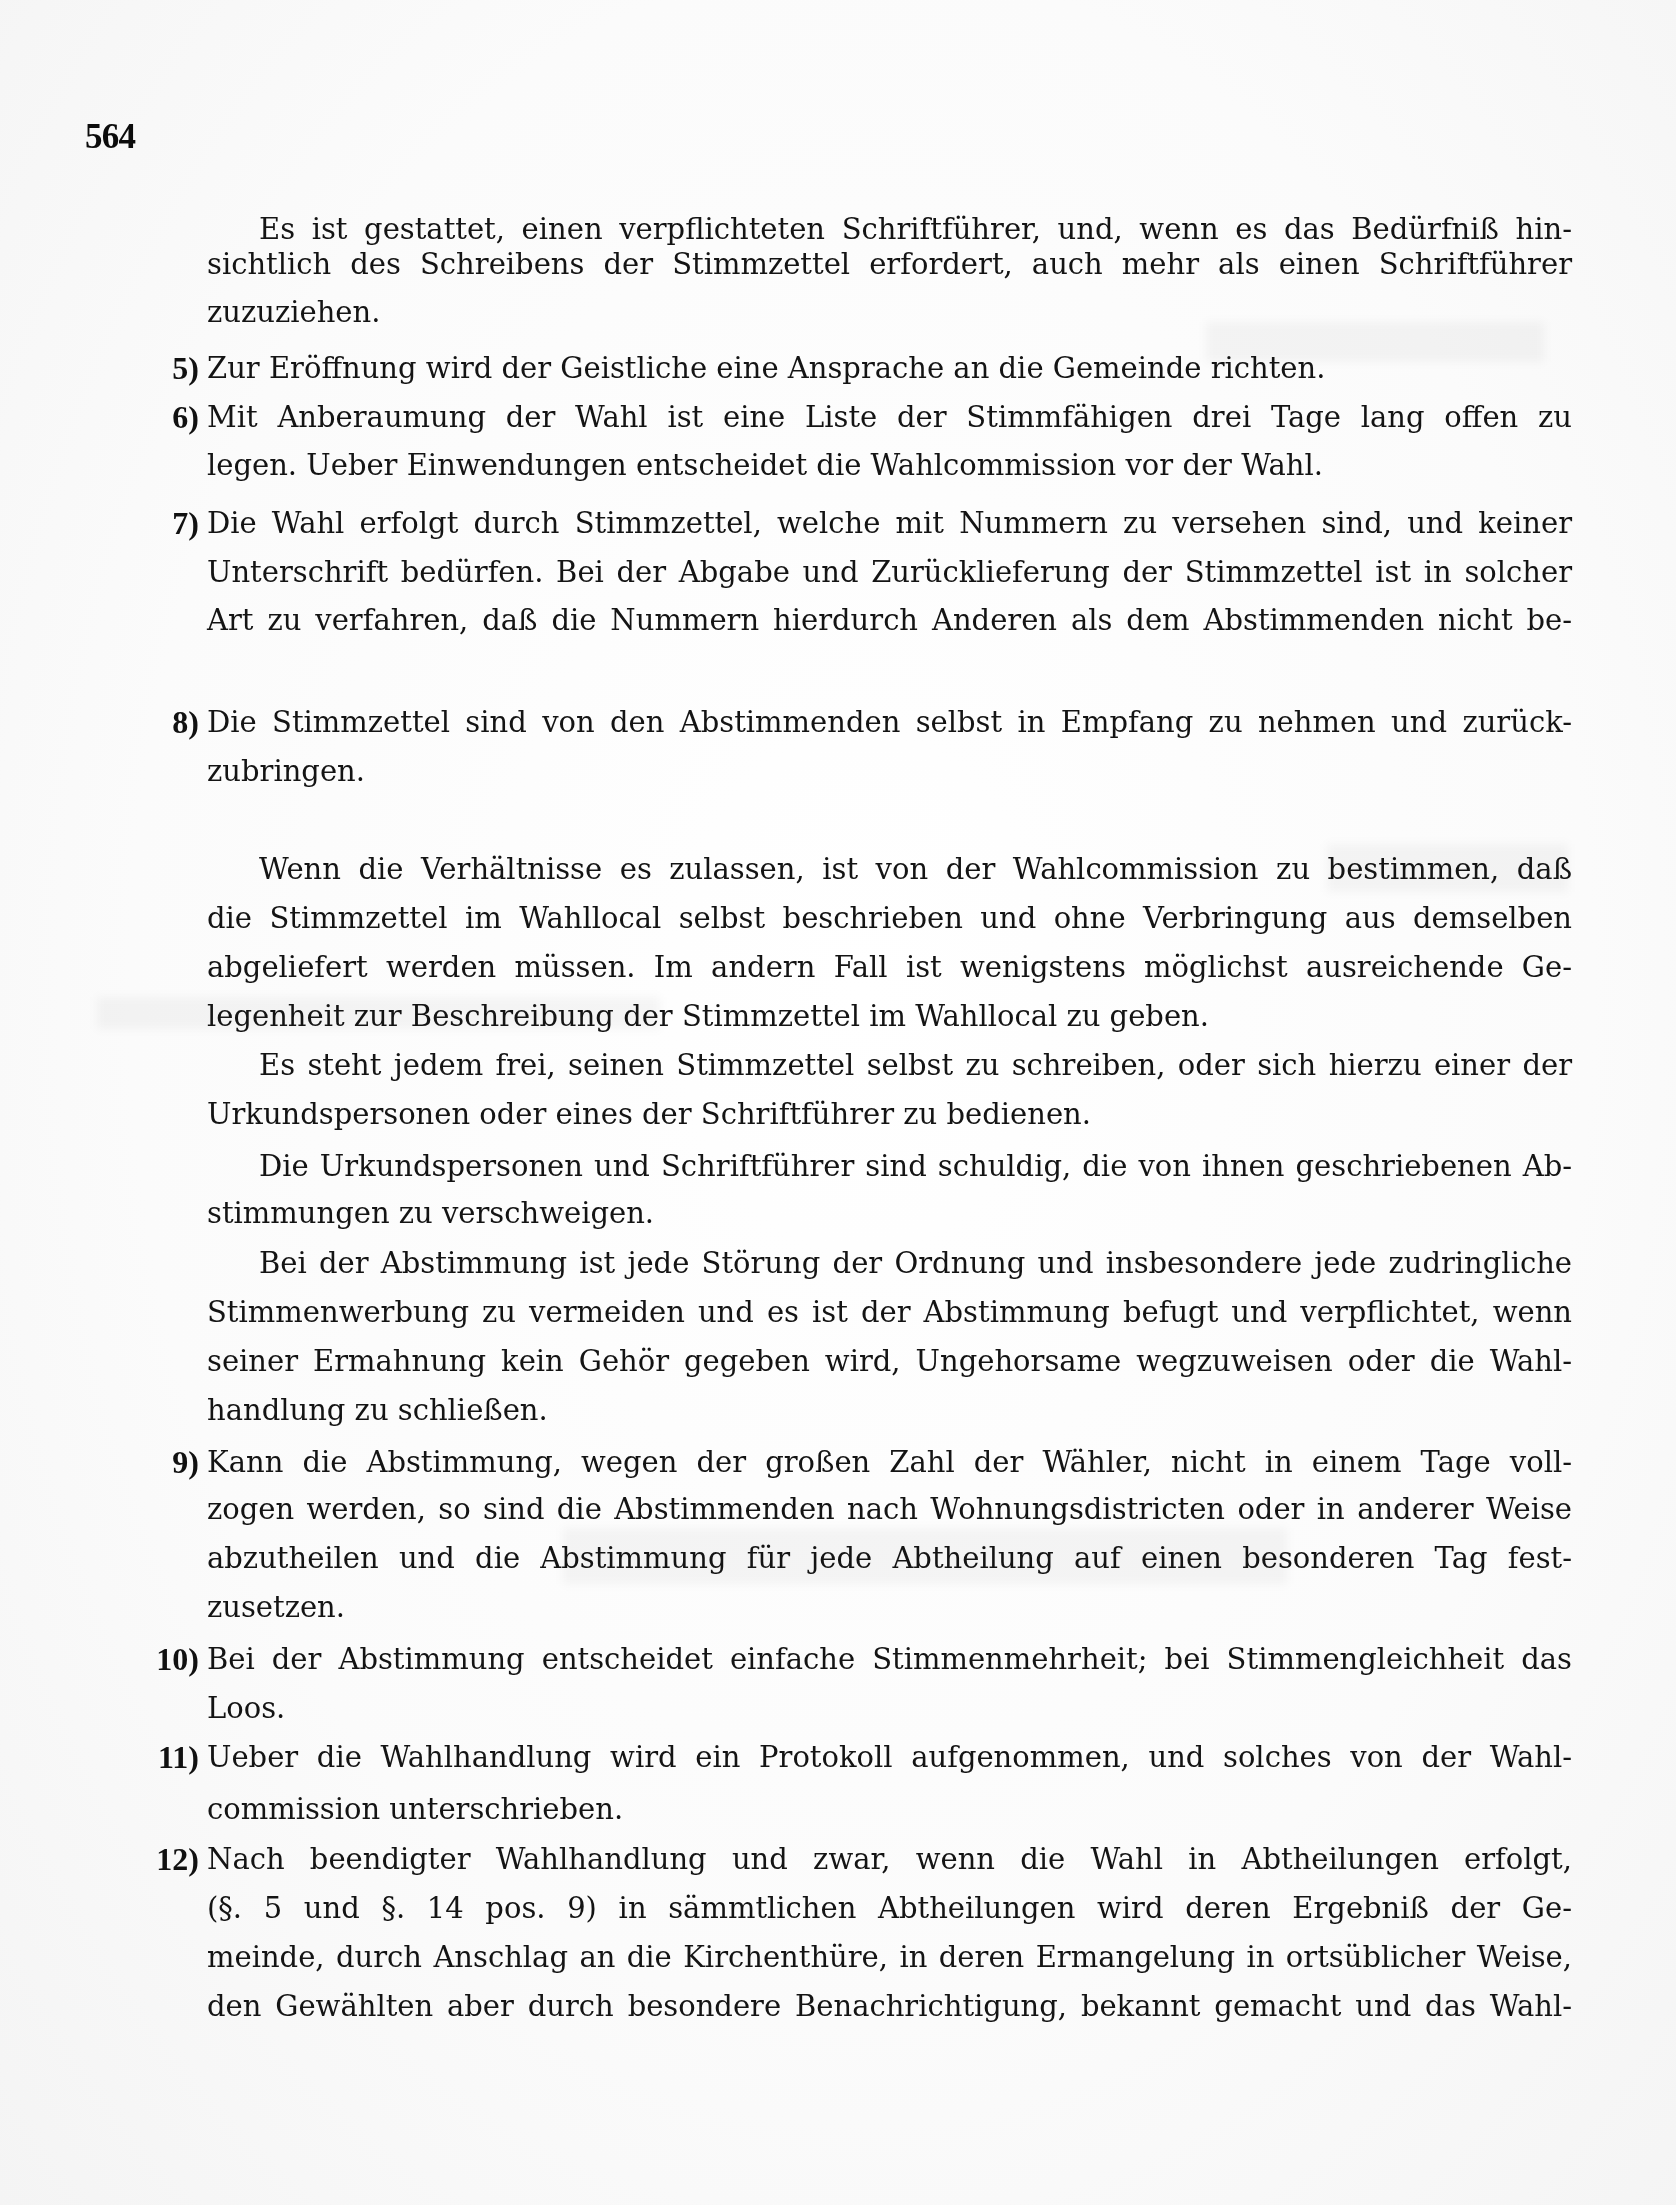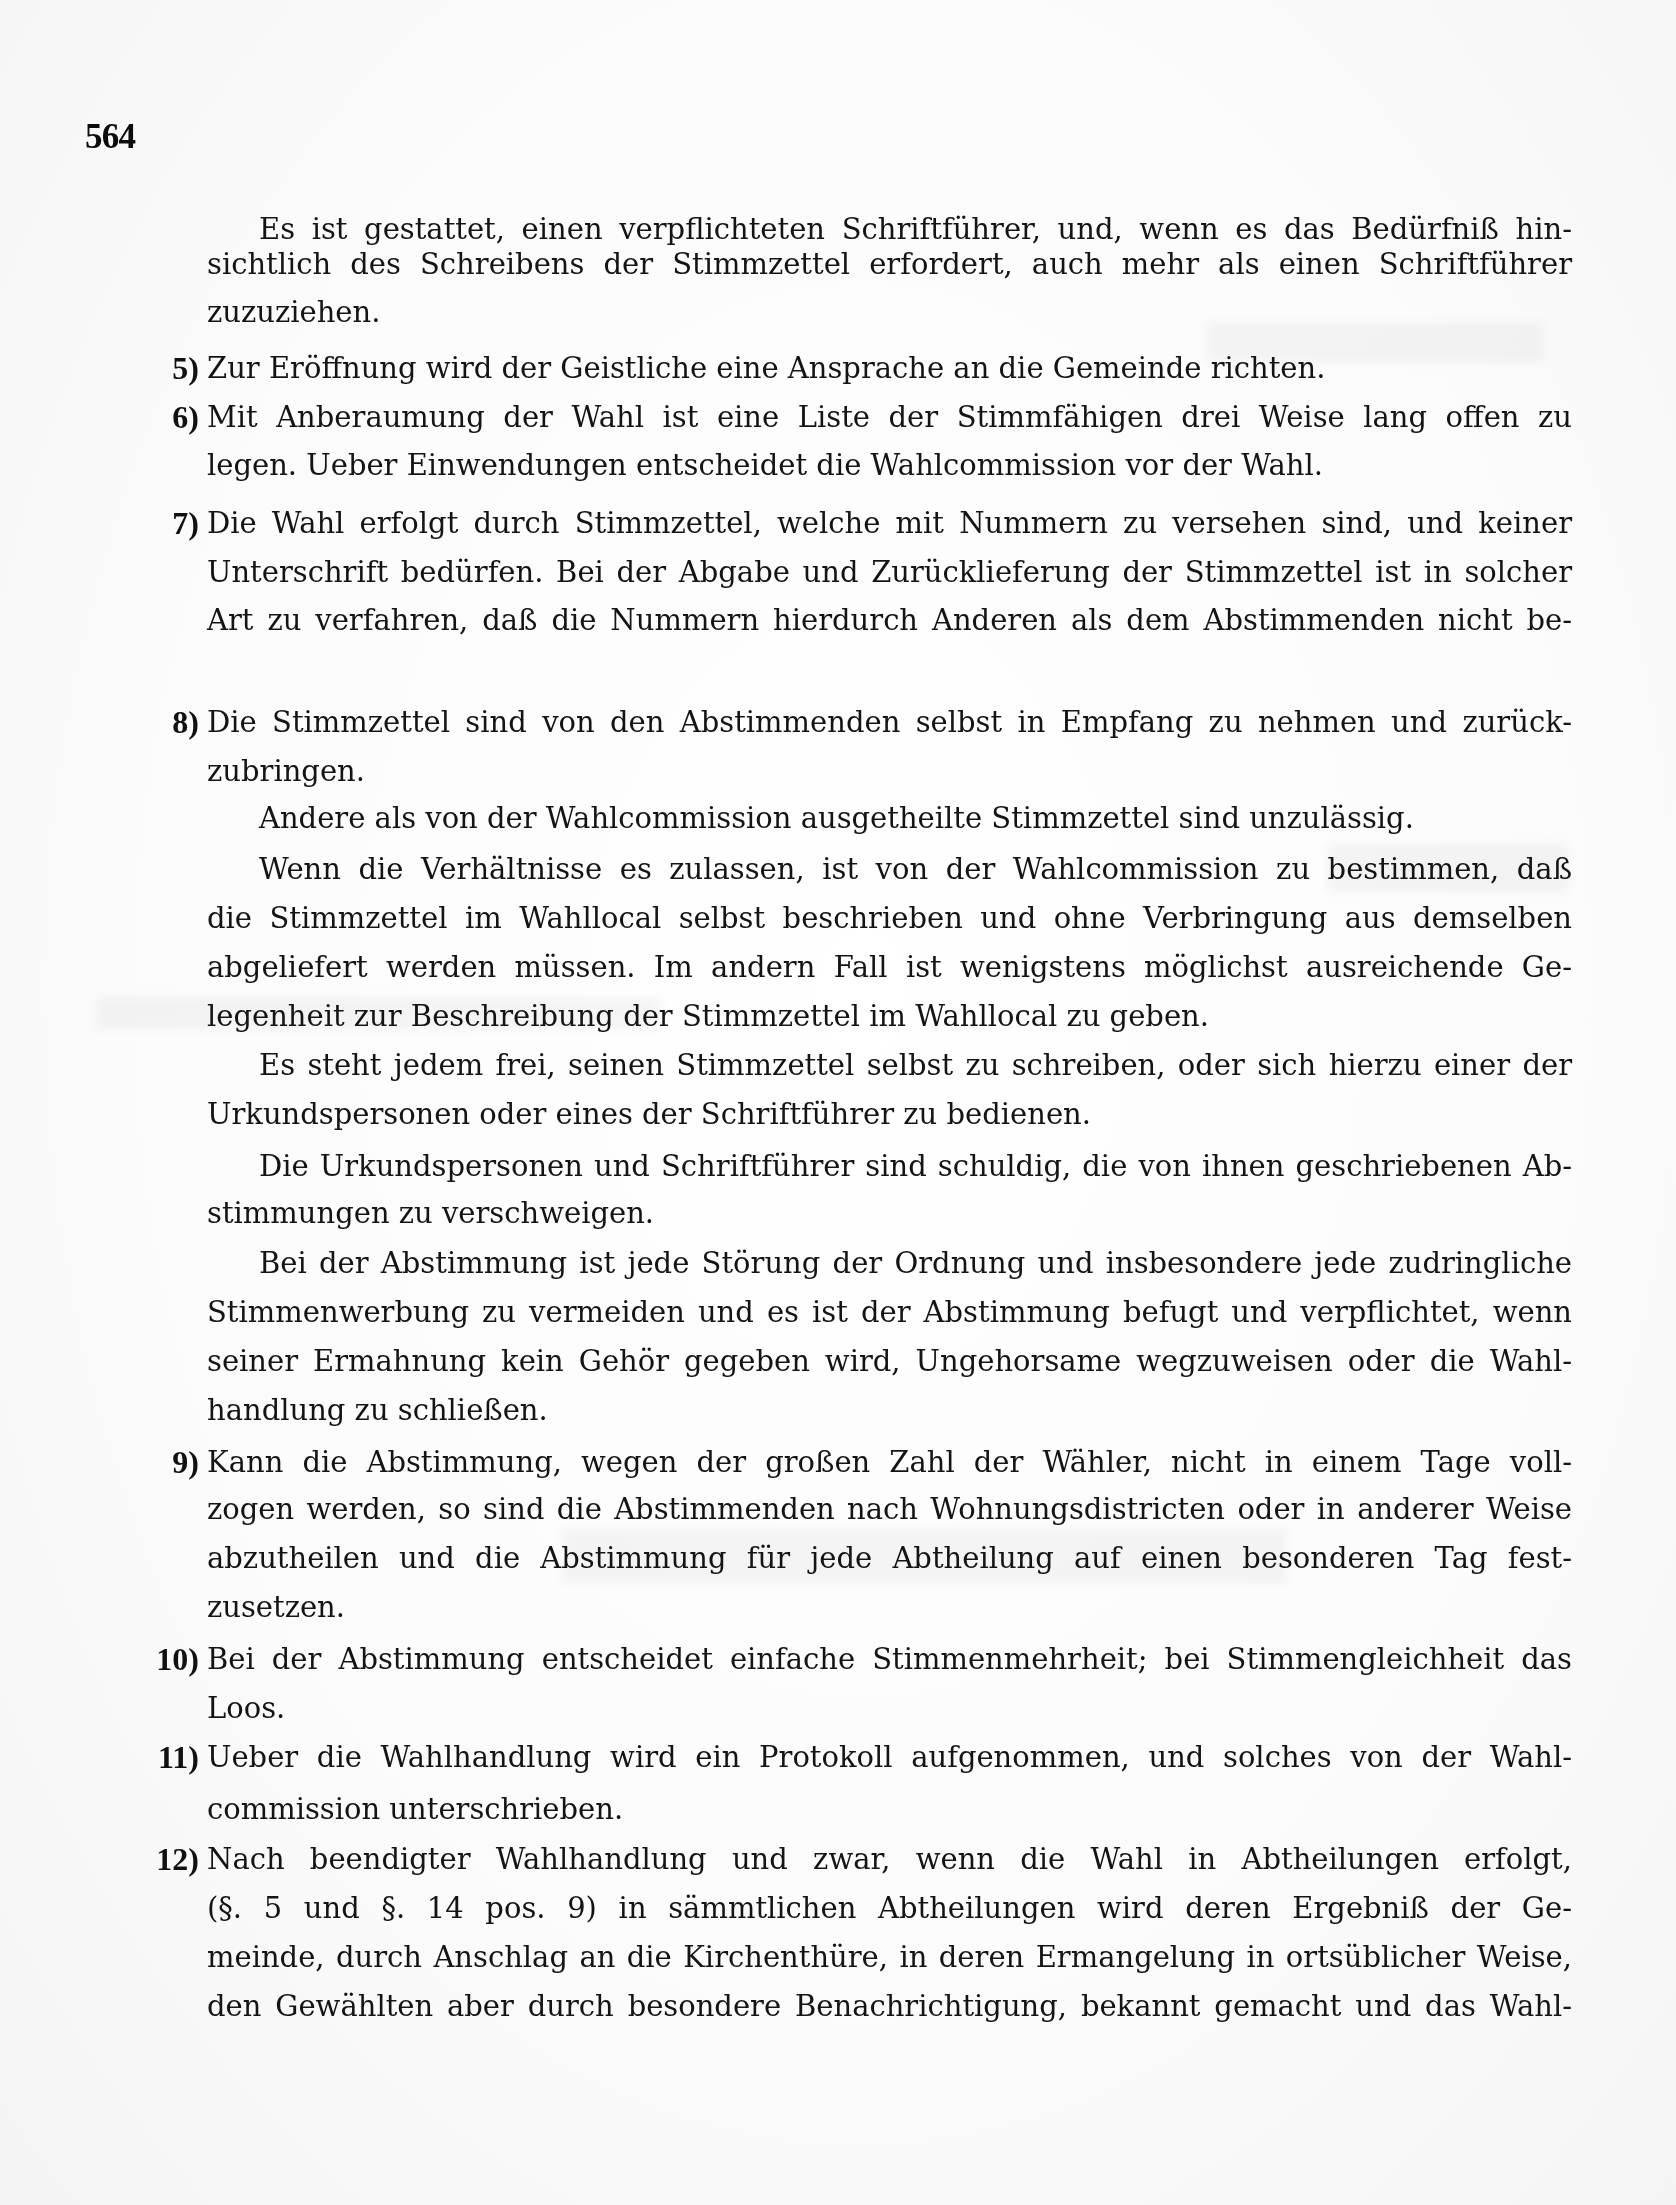--- a/index.html
+++ b/index.html
@@ -31,33 +31,32 @@
   <div class="page-number">564</div>
 
   <div class="line indent just" style="top:212px">Es ist gestattet, einen verpflichteten Schriftführer, und, wenn es das Bedürfniß hin-</div>
   <div class="line just" style="top:247px">sichtlich des Schreibens der Stimmzettel erfordert, auch mehr als einen Schriftführer</div>
   <div class="line last" style="top:295px">zuzuziehen.</div>
 
   <div class="num" style="left:127px;top:351px">5)</div>
   <div class="line last" style="top:351px">Zur Eröffnung wird der Geistliche eine Ansprache an die Gemeinde richten.</div>
 
   <div class="num" style="left:127px;top:400px">6)</div>
-  <div class="line just" style="top:400px">Mit Anberaumung der Wahl ist eine Liste der Stimmfähigen drei Weise lang offen zu</div>
+  <div class="line just" style="top:400px">Mit Anberaumung der Wahl ist eine Liste der Stimmfähigen drei Tage lang offen zu</div>
   <div class="line last" style="top:448px">legen.  Ueber Einwendungen entscheidet die Wahlcommission vor der Wahl.</div>
 
   <div class="num" style="left:127px;top:506px">7)</div>
   <div class="line just" style="top:506px">Die Wahl erfolgt durch Stimmzettel, welche mit Nummern zu versehen sind, und keiner</div>
   <div class="line just" style="top:555px">Unterschrift bedürfen.  Bei der Abgabe und Zurücklieferung der Stimmzettel ist in solcher</div>
   <div class="line just" style="top:603px">Art zu verfahren, daß die Nummern hierdurch Anderen als dem Abstimmenden nicht be-</div>
 
   <div class="num" style="left:127px;top:705px">8)</div>
   <div class="line just" style="top:705px">Die Stimmzettel sind von den Abstimmenden selbst in Empfang zu nehmen und zurück-</div>
   <div class="line last" style="top:754px">zubringen.</div>
 
-  <div class="line indent last" style="top:801px">Andere als von der Wahlcommission ausgetheilte Stimmzettel sind unzulässig.</div>
 
   <div class="line indent just" style="top:852px">Wenn die Verhältnisse es zulassen, ist von der Wahlcommission zu bestimmen, daß</div>
   <div class="line just" style="top:901px">die Stimmzettel im Wahllocal selbst beschrieben und ohne Verbringung aus demselben</div>
   <div class="line just" style="top:950px">abgeliefert werden müssen.  Im andern Fall ist wenigstens möglichst ausreichende Ge-</div>
   <div class="line last" style="top:999px">legenheit zur Beschreibung der Stimmzettel im Wahllocal zu geben.</div>
 
   <div class="line indent just" style="top:1048px">Es steht jedem frei, seinen Stimmzettel selbst zu schreiben, oder sich hierzu einer der</div>
   <div class="line last" style="top:1097px">Urkundspersonen oder eines der Schriftführer zu bedienen.</div>
 
   <div class="line indent just" style="top:1149px">Die Urkundspersonen und Schriftführer sind schuldig, die von ihnen geschriebenen Ab-</div>

